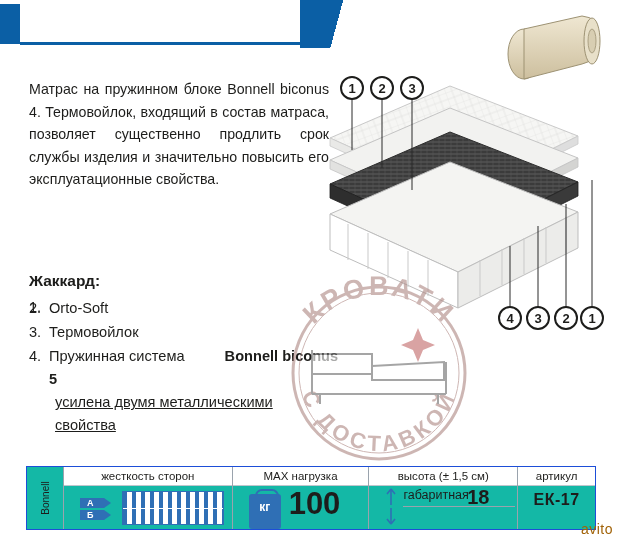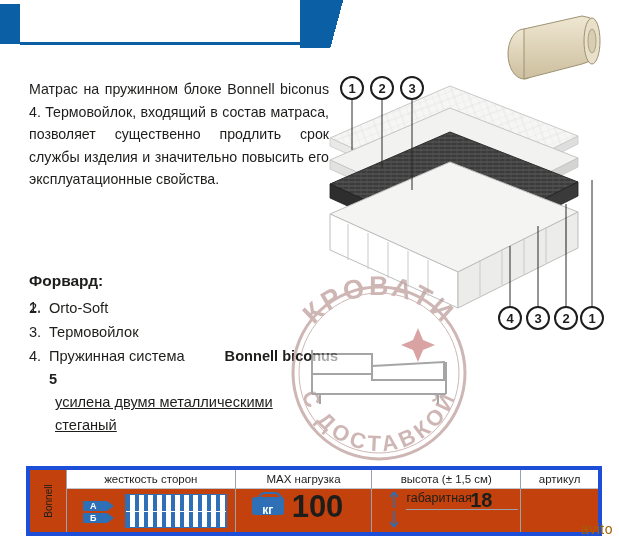--- a/index.html
+++ b/index.html
@@ -60,23 +60,23 @@
 
   
   .stamp{
     position:absolute;left:268px;top:262px;width:222px;height:222px;
     opacity:.62;pointer-events:none;
   }
 
   
   .spec{
     position:absolute;left:26px;top:466px;width:568px;height:62px;
-    border:4px solid #1d4ed8;
+    border:1px solid #1d4ed8;
     display:flex;
-    background:#c2410c;
+    background:#14b8a6;
   }
   .spec > div{position:relative;}
   .spec .cell-brand{
     width:36px;border-right:1px solid #9aa3ad;
   }
   .spec .cell-brand span{
     position:absolute;left:50%;top:50%;
     transform:translate(-50%,-50%) rotate(-90deg);
     font-size:10px;color:#1d1d1b;white-space:nowrap;
   }
@@ -102,21 +102,21 @@
       repeating-linear-gradient(90deg,#2f6fb5 0 4px,#ffffff 4px 9px);
     border:1px solid #2f6fb5;
   }
   .grid-bars:after{
     content:"";position:absolute;left:0;top:50%;width:100%;height:1px;background:#ffffff;
   }
 
   
   .load-body{position:absolute;left:0;top:19px;width:100%;height:42px;}
   .kg-badge{
-    position:absolute;left:16px;top:8px;width:32px;height:18px;
+    position:absolute;left:16px;top:8px;width:32px;height:35px;
     background:#2f6fb5;border-radius:3px;
     color:#fff;font-size:12px;font-weight:bold;
     text-align:center;line-height:26px;
   }
   .kg-badge:before{
     content:"";position:absolute;left:6px;top:-5px;width:20px;height:5px;
     border:2px solid #2f6fb5;border-bottom:none;border-radius:8px 8px 0 0;
   }
   .load-value{
     position:absolute;left:56px;top:0px;font-size:31px;font-weight:bold;color:#1d1d1b;
@@ -153,38 +153,38 @@
 
   <div class="header">
     <div class="blue-bar"></div>
     <div class="blue-strip"></div>
     <div class="diag"></div>
     <div class="underline"></div>
   </div>
 
   <div class="intro">Матрас на пружинном блоке Bonnell biconus 4. Термовойлок, входящий в состав матраса, позволяет существенно продлить срок службы изделия и значительно повысить его эксплуатационные свойства.</div>
 
-  <div class="compound-title">Форвард:</div>
+  <div class="compound-title">Жаккард:</div>
   <ul class="compound-list">
     <li>
       <span class="num">1.</span>
     </li>
     <li>
       <span class="num">2.</span>
       <span>Orto-Soft</span>
     </li>
     <li>
       <span class="num">3.</span>
       <span>Термовойлок</span>
     </li>
     <li>
       <span class="num">4.</span>
       <span>Пружинная система </span><span class="b">Bonnell biconus 5</span>
       <span class="sub">усилена двумя металлическими</span>
-      <span class="sub">стеганый</span>
+      <span class="sub">свойства</span>
     </li>
   </ul>
 
   <div class="illu">
     <svg width="309" height="330" viewBox="0 0 309 330">
       <defs>
         <linearGradient id="rollG" x1="0" y1="0" x2="0" y2="1">
           <stop offset="0" stop-color="#efe7d2"></stop>
           <stop offset="1" stop-color="#cdbf9e"></stop>
         </linearGradient>
@@ -340,17 +340,18 @@
         </svg>
         <div class="h-row top">
           <span class="lbl">габаритная</span>
           <span class="val">18</span>
         </div>
       </div>
     </div>
 
     <div class="cell-art">
       <div class="head">артикул</div>
+      <div class="art-val">ЕК-17</div>
     </div>
   </div>
 
   <div class="avito">avito</div>
 </div>
 
 </body></html>

